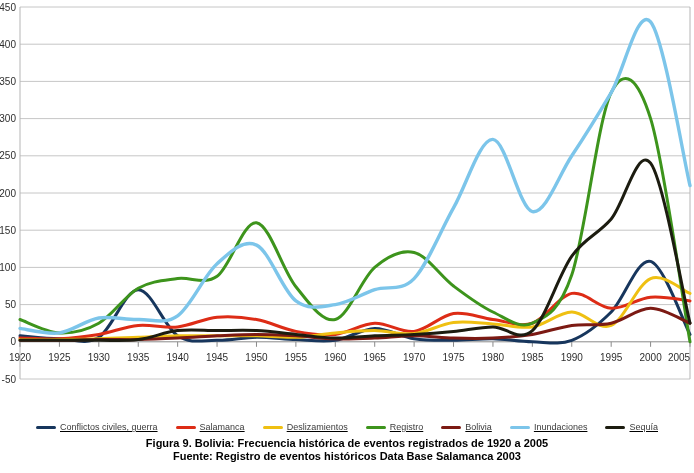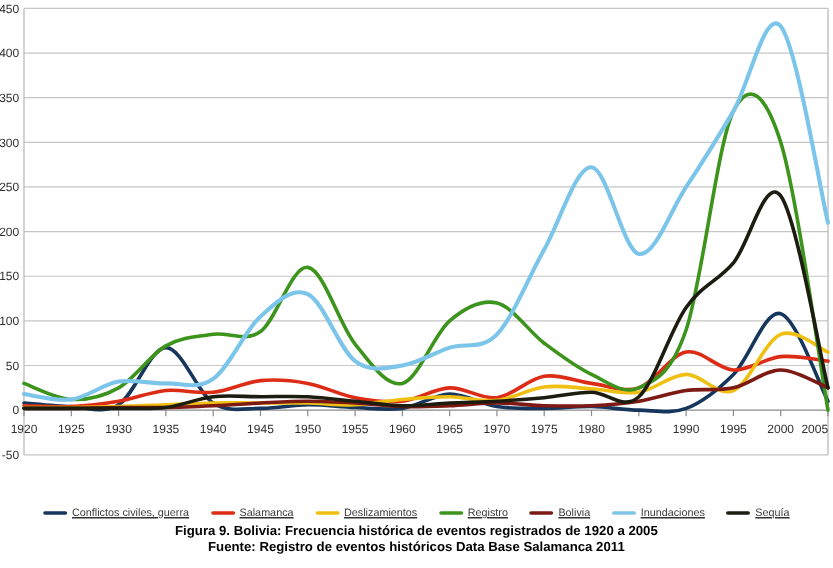--- a/index.html
+++ b/index.html
@@ -133,15 +133,15 @@
         <span class="legend-label">Inundaciones</span>
       </div>
       <div class="legend-item">
         <span class="legend-swatch" style="background: rgb(28, 28, 16);"></span>
         <span class="legend-label">Sequía</span>
       </div>
     </div>
 
   <div class="caption">
     <div>Figura 9. Bolivia: Frecuencia histórica de eventos registrados de 1920 a 2005</div>
-    <div>Fuente: Registro de eventos históricos Data Base Salamanca 2011</div>
+    <div>Fuente: Registro de eventos históricos Data Base Salamanca 2003</div>
   </div>
 </div>
 
 </body></html>

